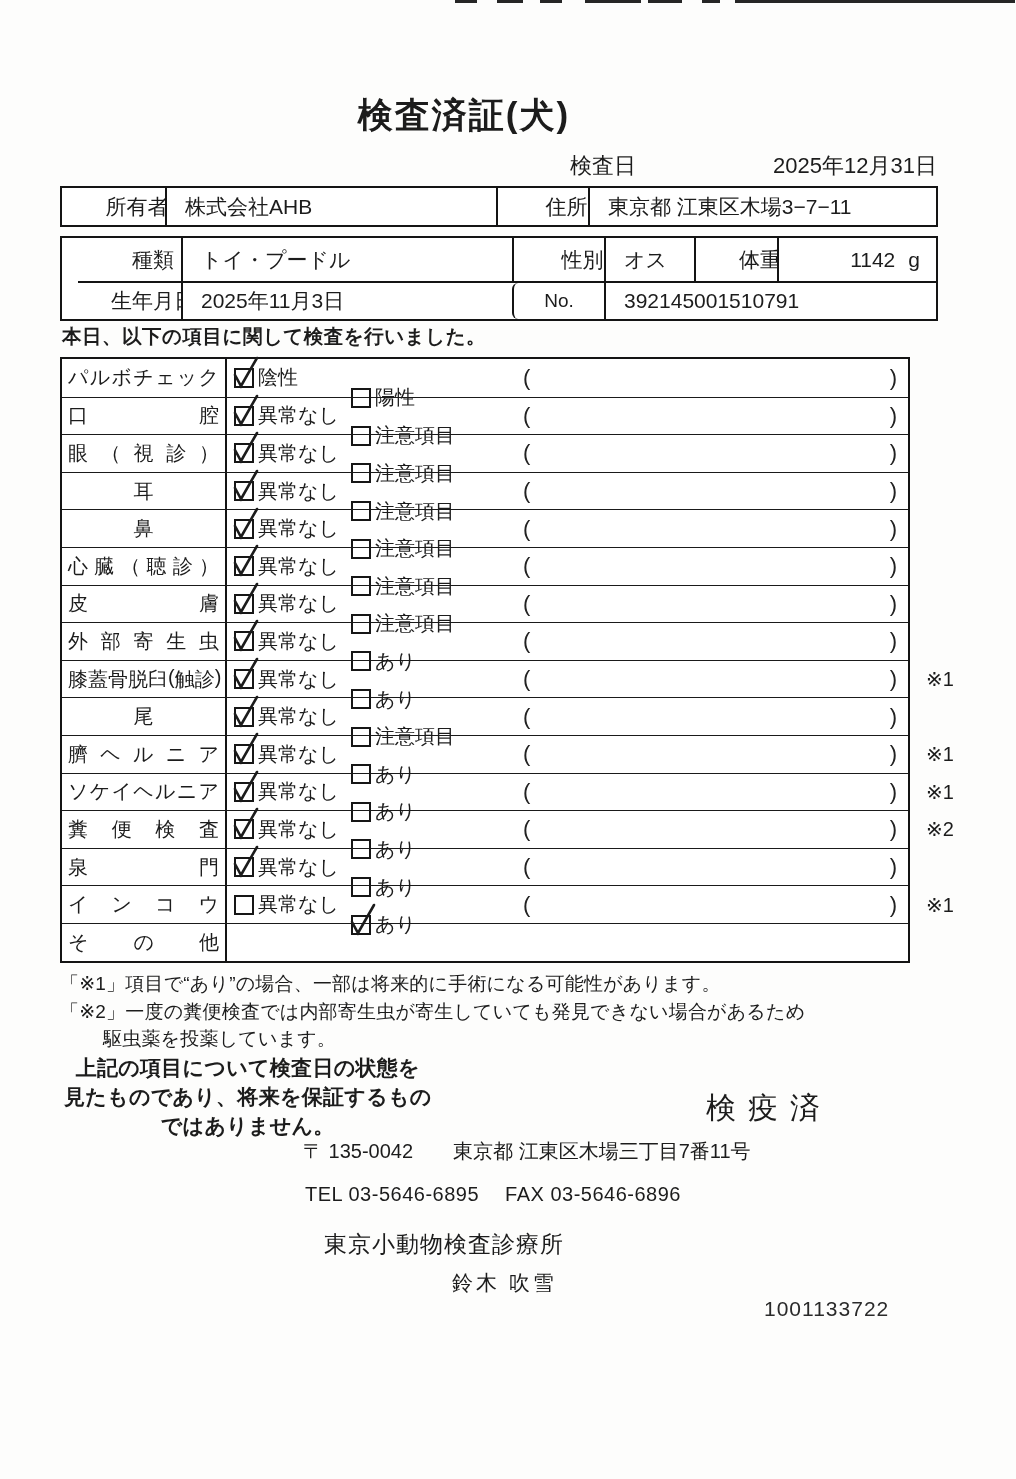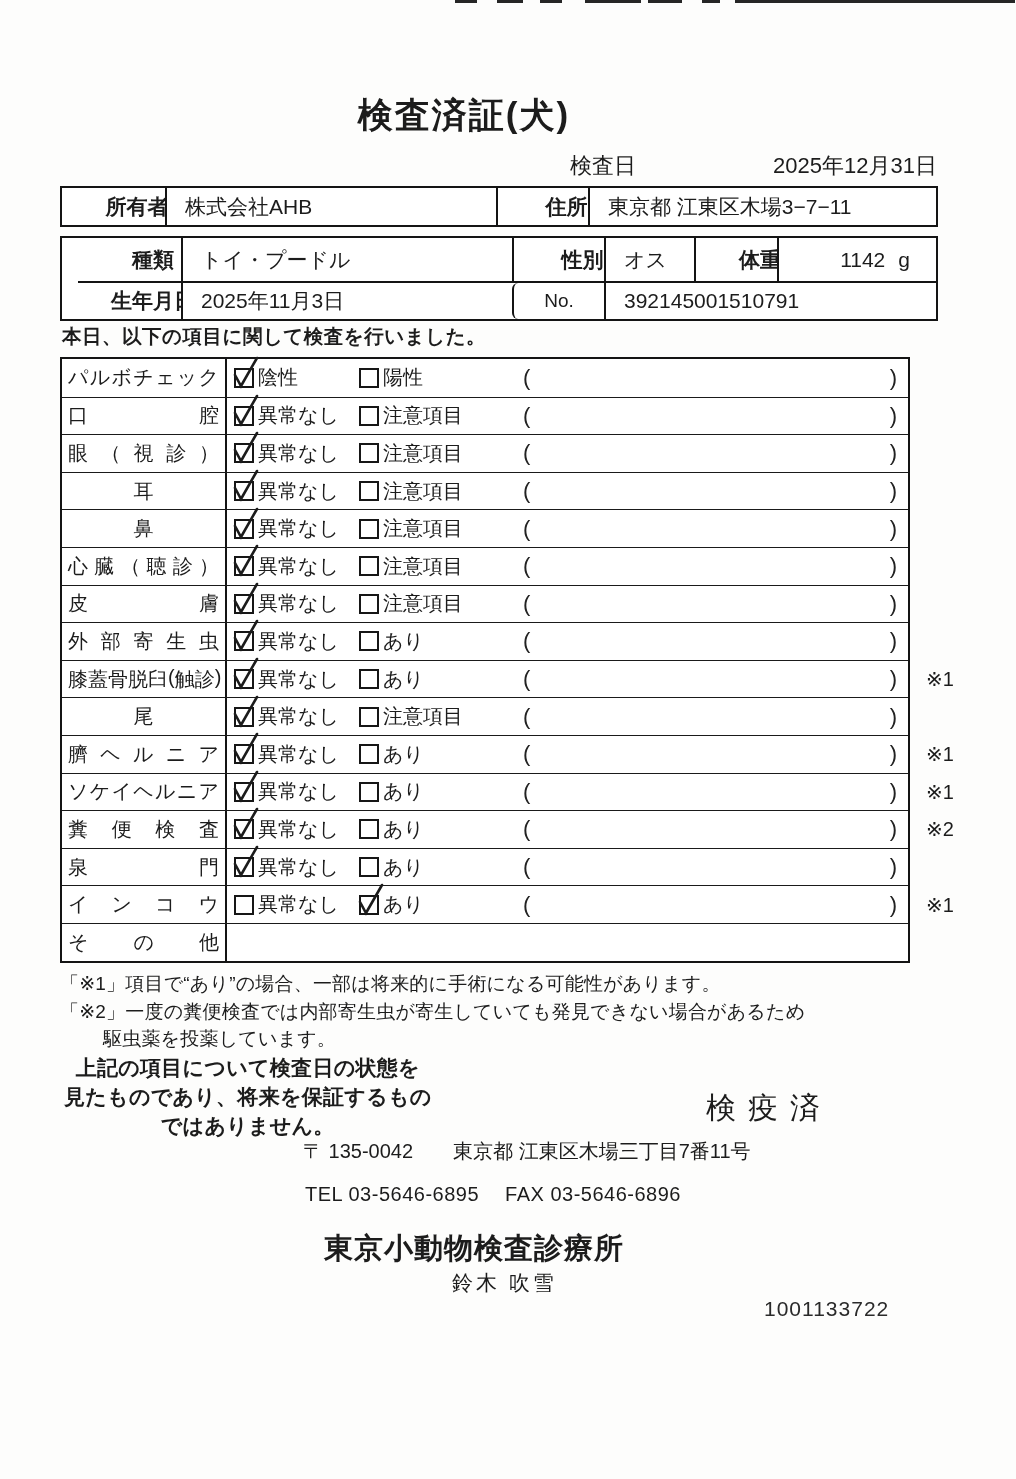--- a/index.html
+++ b/index.html
@@ -25,57 +25,57 @@
 
   
   .info-table{position:absolute;left:60px;width:878px;border:2.5px solid #141414;box-sizing:border-box;background:#fff;}
   .owner-table{top:186px;height:41px;display:grid;grid-template-columns:103px 331px 92px 1fr;}
   .pet-table{top:236px;}
   .pet-row{display:grid;box-sizing:border-box;margin-left:16px;}
   .pet-row-1{grid-template-columns:103px 331px 92px 90px 83px 1fr;height:45px;border-bottom:2px solid #141414;}
   .pet-row-2{grid-template-columns:103px 331px 92px 1fr;height:36px;}
   .cell{display:flex;align-items:center;box-sizing:border-box;font-size:21px;overflow:hidden;white-space:nowrap;}
   .cell + .cell{border-left:2px solid #141414;}
-  .cell.lbl{justify-content:center;font-weight:700;padding-left:47px;}
+  .cell.lbl{justify-content:center;font-weight:400;padding-left:47px;}
   .cell.val{padding-left:18px;}
-  .cell.weight{justify-content:flex-end;padding-right:26px;gap:13px;}
+  .cell.weight{justify-content:flex-end;padding-right:16px;gap:13px;}
   .cell.no-lbl{justify-content:center;font-size:19px;border-radius:6px;}
 
   .intro{position:absolute;left:62px;top:323px;font-size:19.5px;font-weight:600;letter-spacing:.5px;}
 
   
   .exam-table{position:absolute;left:60px;top:357px;width:850px;border:2.5px solid #141414;box-sizing:border-box;background:#fff;}
   .exam-row{position:relative;display:flex;height:37.6px;box-sizing:border-box;}
   .exam-row + .exam-row{border-top:1.8px solid #1a1a1a;}
   .exam-label{width:165px;flex:0 0 165px;border-right:2px solid #141414;box-sizing:border-box;
     display:flex;align-items:center;padding:0 6px;font-size:20px;}
   .label-chars{flex:1;display:flex;justify-content:space-between;}
   .label-chars.center{justify-content:center;}
   .exam-content{flex:1;position:relative;font-size:20px;}
   .opt{position:absolute;top:0;height:100%;display:flex;align-items:center;gap:4px;white-space:nowrap;}
   .opt1{left:7px;}
-  .opt2{left:132px;}
+  .opt2{left:124px;margin-top:20px;}
   .cb{position:relative;width:16px;height:16px;border:2px solid #161616;box-sizing:content-box;background:#fff;flex:0 0 auto;}
   .tick{position:absolute;left:-5px;top:-16px;overflow:visible;}
   .paren{position:absolute;top:0;height:100%;display:flex;align-items:center;font-size:22px;color:#222;}
   .paren.open{left:296px;}
   .paren.close{right:11px;}
   .row-note{position:absolute;right:-46px;top:0;height:100%;display:flex;align-items:center;font-size:20px;color:#1c1c1c;}
 
   .footnote{position:absolute;font-size:19px;letter-spacing:.2px;}
   .fn1{left:60px;top:971px;}
   .fn2{left:60px;top:999px;}
   .fn3{left:103px;top:1026px;}
 
   .disclaimer{position:absolute;left:64px;top:1053px;font-size:21px;font-weight:600;line-height:29px;letter-spacing:.3px;text-align:center;}
   .stamp{position:absolute;left:706px;top:1088px;font-size:30px;font-weight:500;letter-spacing:12px;white-space:nowrap;}
 
   .postal-line{position:absolute;left:303px;top:1138px;display:flex;gap:40px;font-size:20px;}
   .tel-line{position:absolute;left:305px;top:1183px;display:flex;gap:26px;font-size:20px;letter-spacing:.5px;}
-  .clinic-name{position:absolute;left:324px;top:1229px;font-size:29px;font-weight:700;letter-spacing:1px;}
+  .clinic-name{position:absolute;left:324px;top:1229px;font-size:23px;font-weight:400;letter-spacing:1px;}
   .examiner{position:absolute;left:452px;top:1269px;font-size:21px;letter-spacing:3px;}
   .serial{position:absolute;left:764px;top:1297px;font-size:21px;letter-spacing:1px;color:#2a2a2a;}
 </style>
 </head>
 <body>
 
 <div class="page">
 
   <div class="artifact" style="left:455px;width:22px;"></div>
   <div class="artifact" style="left:497px;width:26px;"></div>

